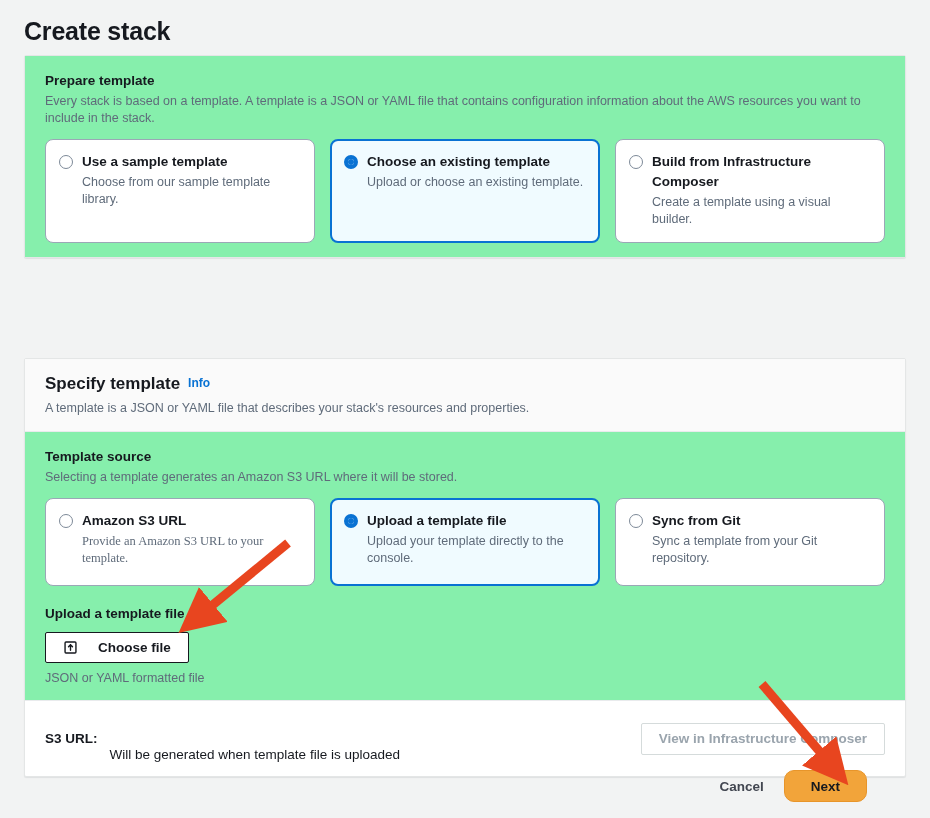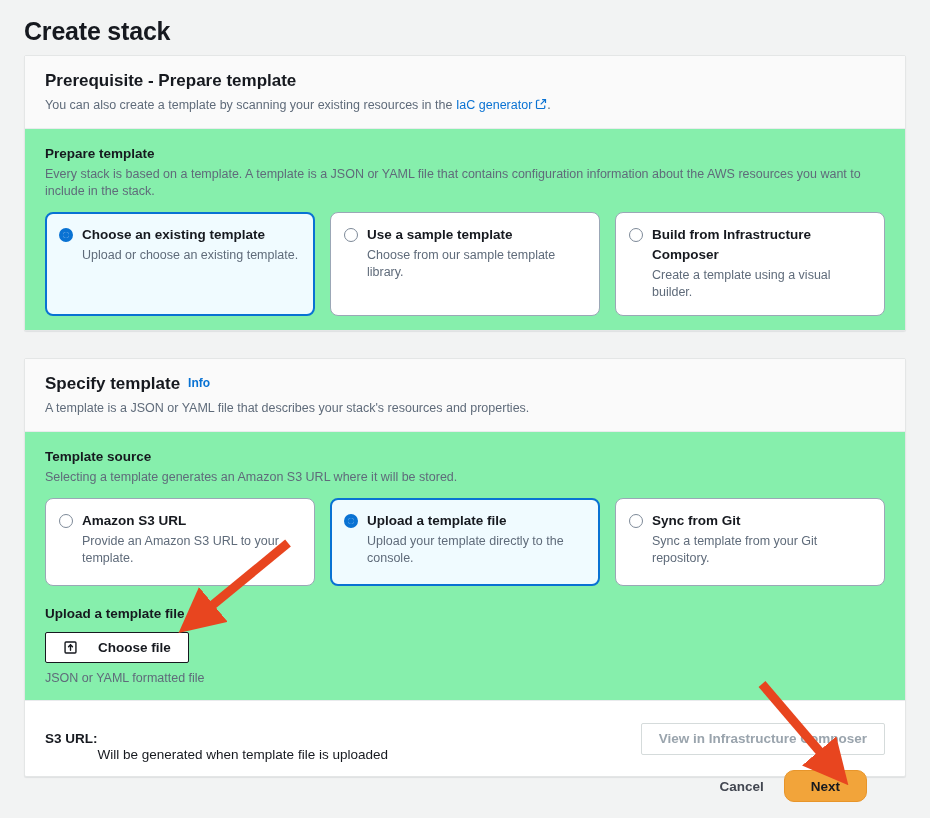--- a/index.html
+++ b/index.html
@@ -202,21 +202,21 @@
     line-height: 16px;
   }
 
   .s3-row {
     border-top: 1px solid #e9ebed;
     padding: 14px 20px;
     display: flex;
     align-items: center;
     justify-content: space-between;
   }
-  .s3-left { display: flex; align-items: center; }
+  .s3-left { display: flex; gap: 12px; align-items: center; }
   .s3-label { font-size: 13.5px; font-weight: 700; color: #16191f; }
   .s3-value { font-size: 13.5px; color: #16191f; margin-top: 32px; }
 
   .footer-actions {
     position: absolute;
     right: 24px;
     top: 770px;
     display: flex;
     align-items: center;
     gap: 6px;
@@ -230,45 +230,36 @@
   }
 </style>
 </head>
 <body>
 
 <div id="root">
 
   <h1 class="page-title">Create stack</h1>
 
   <div class="card" style="top:55px;">
-    <div class="card-header">
-      <div class="card-title">Prerequisite - Prepare template</div>
-      <div class="card-desc">
-        <span>You can also create a template by scanning your existing resources in the </span><a class="inline-link">IaC generator</a><span class="ext-icon"><svg viewBox="0 0 16 16" width="12" height="12">
-              <path d="M6 3H3.5A1.5 1.5 0 0 0 2 4.5v8A1.5 1.5 0 0 0 3.5 14h8a1.5 1.5 0 0 0 1.5-1.5V10" fill="none" stroke="#0972d3" stroke-width="1.6"></path>
-              <path d="M9.5 2.2H14v4.5M13.6 2.6L7.6 8.6" fill="none" stroke="#0972d3" stroke-width="1.6"></path>
-            </svg></span><span>.</span>
-      </div>
-    </div>
     <div class="card-body">
       <div class="field-label">Prepare template</div>
       <div class="field-desc">Every stack is based on a template. A template is a JSON or YAML file that contains configuration information about the AWS resources you want to include in the stack.</div>
       <div class="tiles">
+        <div class="tile">
+          <span class="radio"></span>
+          <span class="tile-text">
+            <span class="tile-label">Use a sample template</span>
+            <span class="tile-desc" style="display:block;">Choose from our sample template library.</span>
+          </span>
+        </div>
         <div class="tile selected">
           <span class="radio"></span>
           <span class="tile-text">
             <span class="tile-label">Choose an existing template</span>
             <span class="tile-desc" style="display:block;">Upload or choose an existing template.</span>
-          </span>
-        </div>
-        <div class="tile">
-          <span class="radio"></span>
-          <span class="tile-text">
-            <span class="tile-label">Use a sample template</span>
-            <span class="tile-desc" style="display:block;">Choose from our sample template library.</span>
           </span>
         </div>
         <div class="tile">
           <span class="radio"></span>
           <span class="tile-text">
             <span class="tile-label">Build from Infrastructure Composer</span>
             <span class="tile-desc" style="display:block;">Create a template using a visual builder.</span>
           </span>
         </div>
       </div>
@@ -281,21 +272,21 @@
       <div class="card-desc">A template is a JSON or YAML file that describes your stack's resources and properties.</div>
     </div>
     <div class="card-body">
       <div class="field-label">Template source</div>
       <div class="field-desc">Selecting a template generates an Amazon S3 URL where it will be stored.</div>
       <div class="tiles">
         <div class="tile">
           <span class="radio"></span>
           <span class="tile-text">
             <span class="tile-label">Amazon S3 URL</span>
-            <span class="tile-desc" style="display:block;">Provide an Amazon S3 URL to your template.</span>
+            <span class="tile-desc" style="display:block;font-family:Liberation Serif, serif;">Provide an Amazon S3 URL to your template.</span>
           </span>
         </div>
         <div class="tile selected">
           <span class="radio"></span>
           <span class="tile-text">
             <span class="tile-label">Upload a template file</span>
             <span class="tile-desc" style="display:block;">Upload your template directly to the console.</span>
           </span>
         </div>
         <div class="tile">

